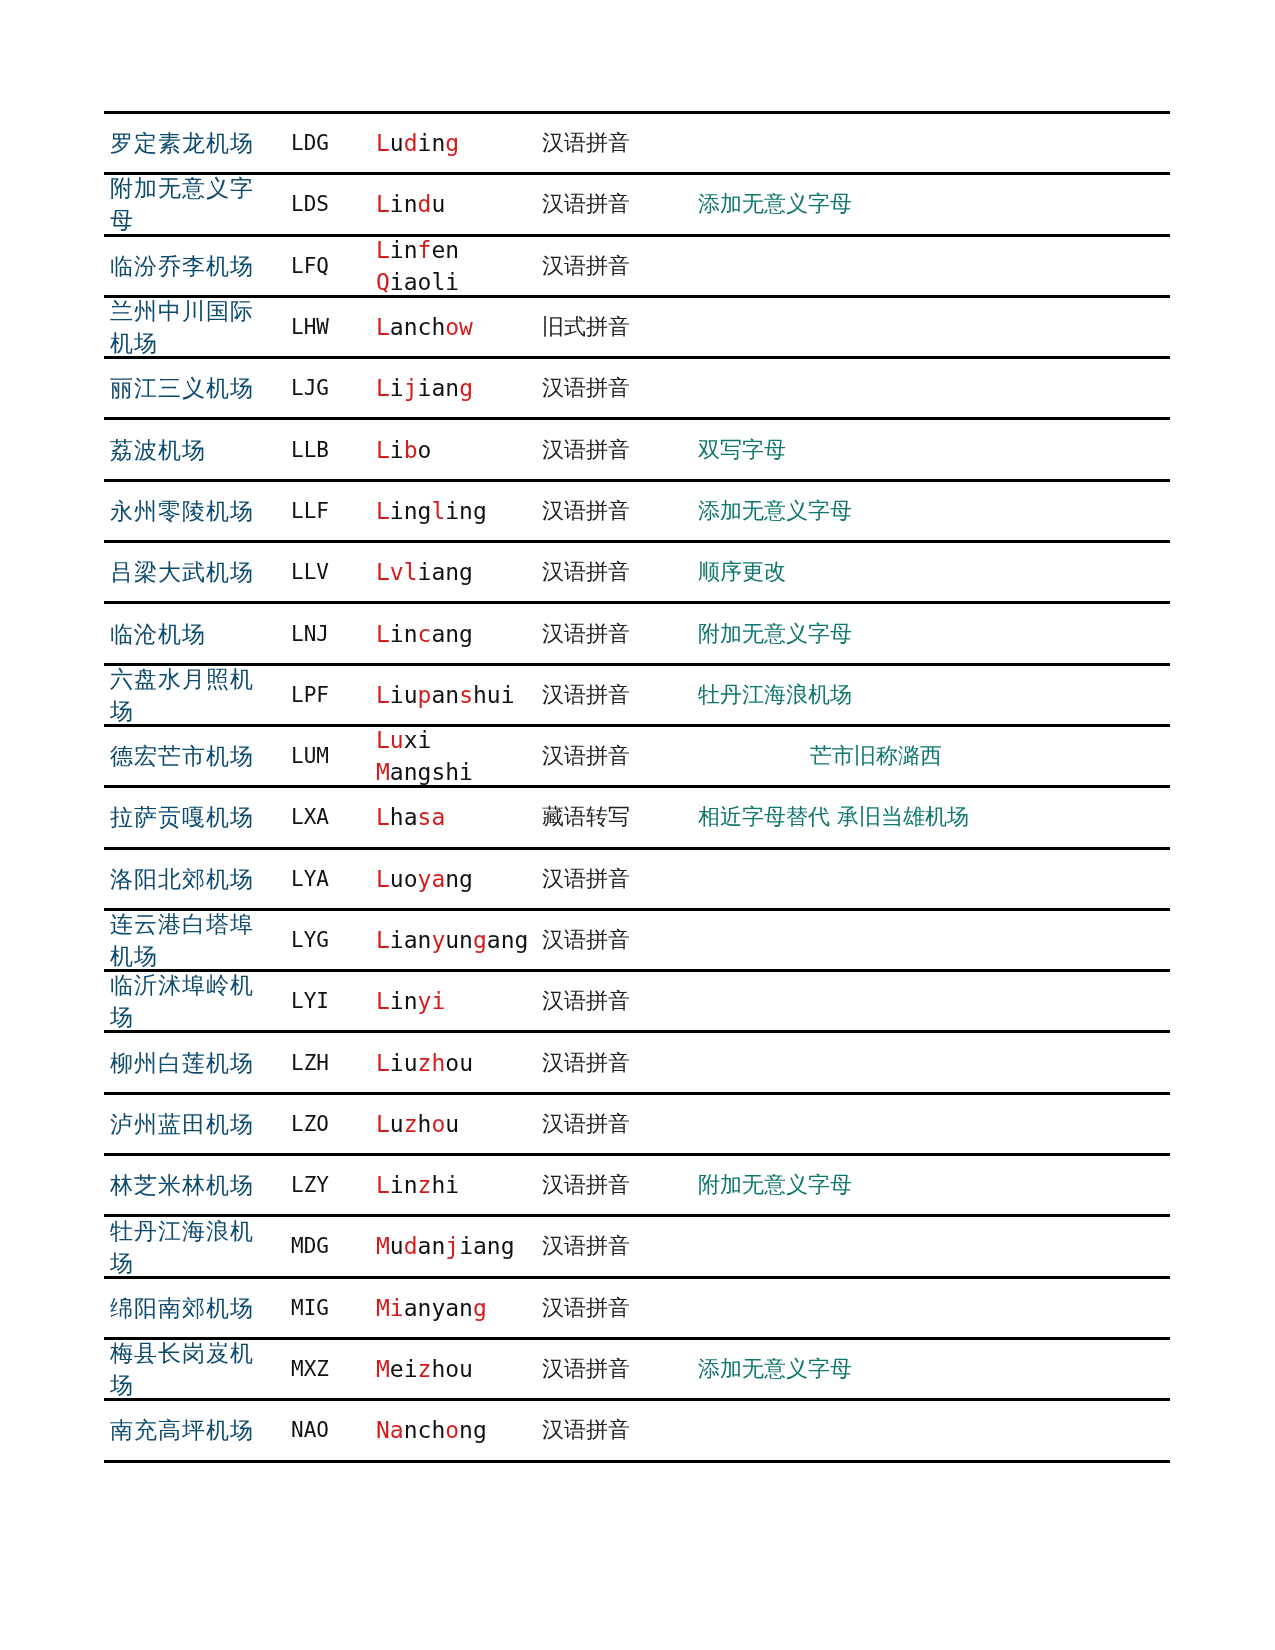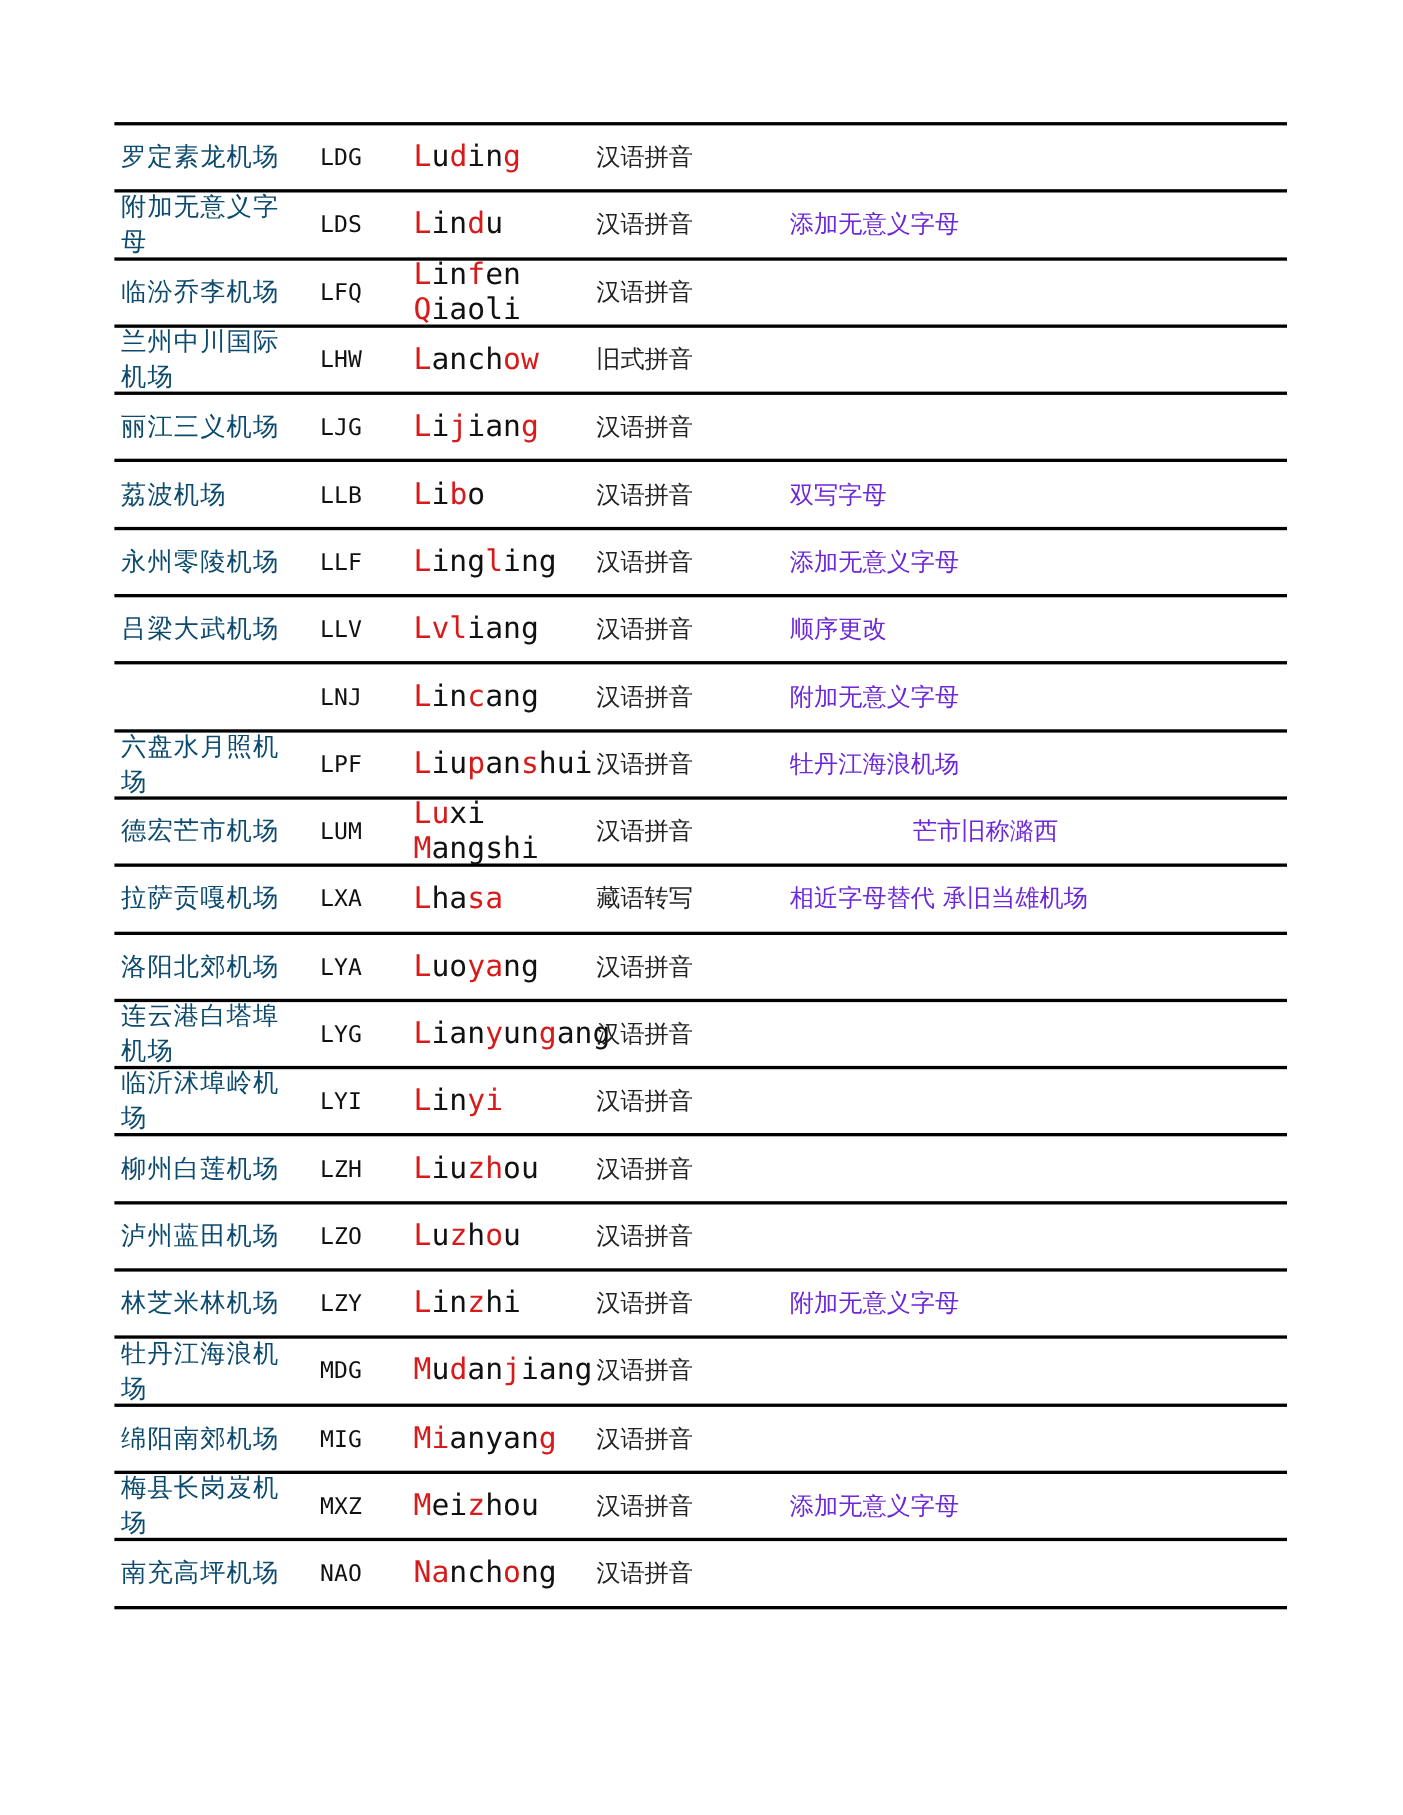--- a/index.html
+++ b/index.html
@@ -17,30 +17,30 @@
     left: 6px; width: 160px;
     font-family: "DejaVu Sans", sans-serif; font-size: 23px; color: #0c4a6e;
     line-height: 32px; letter-spacing: 1px;
   }
   .c-code {
     left: 187px; width: 70px;
     font-family: "DejaVu Sans Mono", "Liberation Mono", monospace; font-size: 21px; color: #111; align-items: center;
   }
   .c-spell {
     left: 272px; width: 160px;
-    font-family: "DejaVu Sans Mono", "Liberation Mono", monospace; font-size: 27px; color: #111;
+    font-family: "DejaVu Sans Mono", "Liberation Mono", monospace; font-size: 23px; color: #111;
     line-height: 32px; white-space: pre-wrap;
   }
   .c-method {
     left: 438px; width: 130px;
     font-family: Liberation Mono, monospace; font-size: 22px; color: #222; align-items: center;
   }
   .c-note {
-    left: 614px; width: 440px;
-    font-family: "DejaVu Sans", sans-serif; font-size: 22px; color: #6d28d9;
+    left: 594px; width: 440px;
+    font-family: "DejaVu Sans", sans-serif; font-size: 22px; color: #0f766e;
     white-space: pre;
   }
   .red { color: #d71b1b; }
 </style>
 </head>
 <body>
 
 <div class="table" id="tbl">
     <div class="row">
       <div class="cell c-name">
@@ -141,20 +141,23 @@
       <div class="cell c-code">
         <span>LLV</span>
       </div>
       <div class="cell c-spell"><span><span class="red">Lvl</span><span>iang</span></span></div>
       <div class="cell c-method">
         <span>汉语拼音</span>
       </div>
       <div class="cell c-note"><span>顺序更改</span></div>
     </div>
     <div class="row">
+      <div class="cell c-name">
+        <span>临沧机场</span>
+      </div>
       <div class="cell c-code">
         <span>LNJ</span>
       </div>
       <div class="cell c-spell"><span><span class="red">L</span><span>in</span><span class="red">c</span><span>ang</span></span></div>
       <div class="cell c-method">
         <span>汉语拼音</span>
       </div>
       <div class="cell c-note"><span>附加无意义字母</span></div>
     </div>
     <div class="row">

